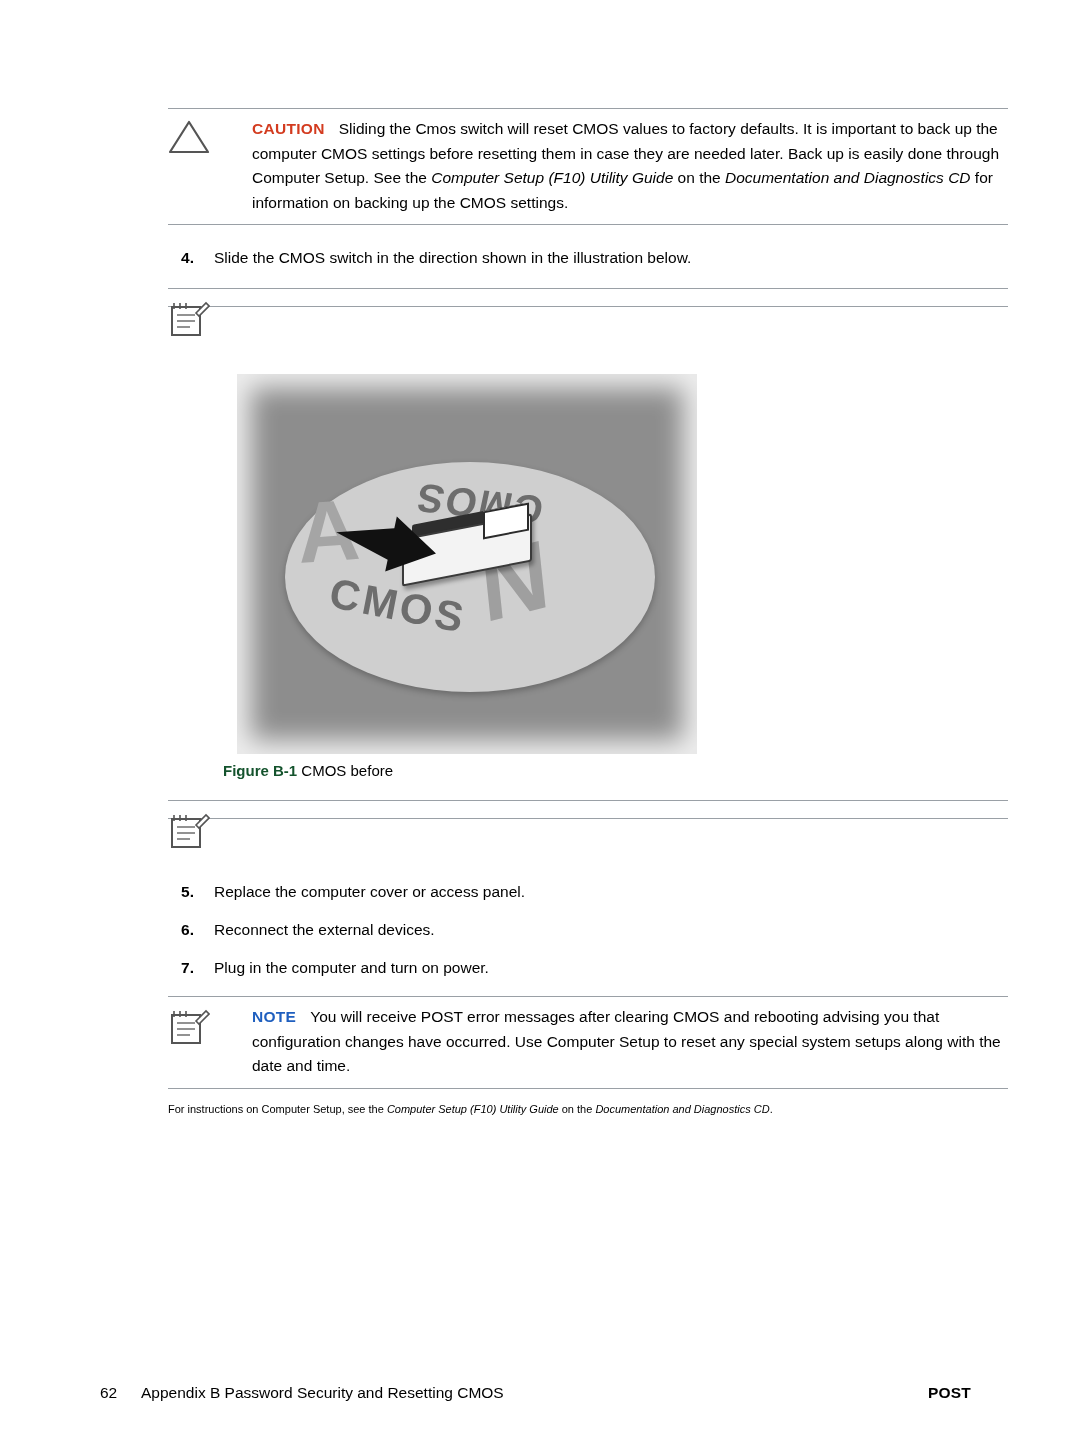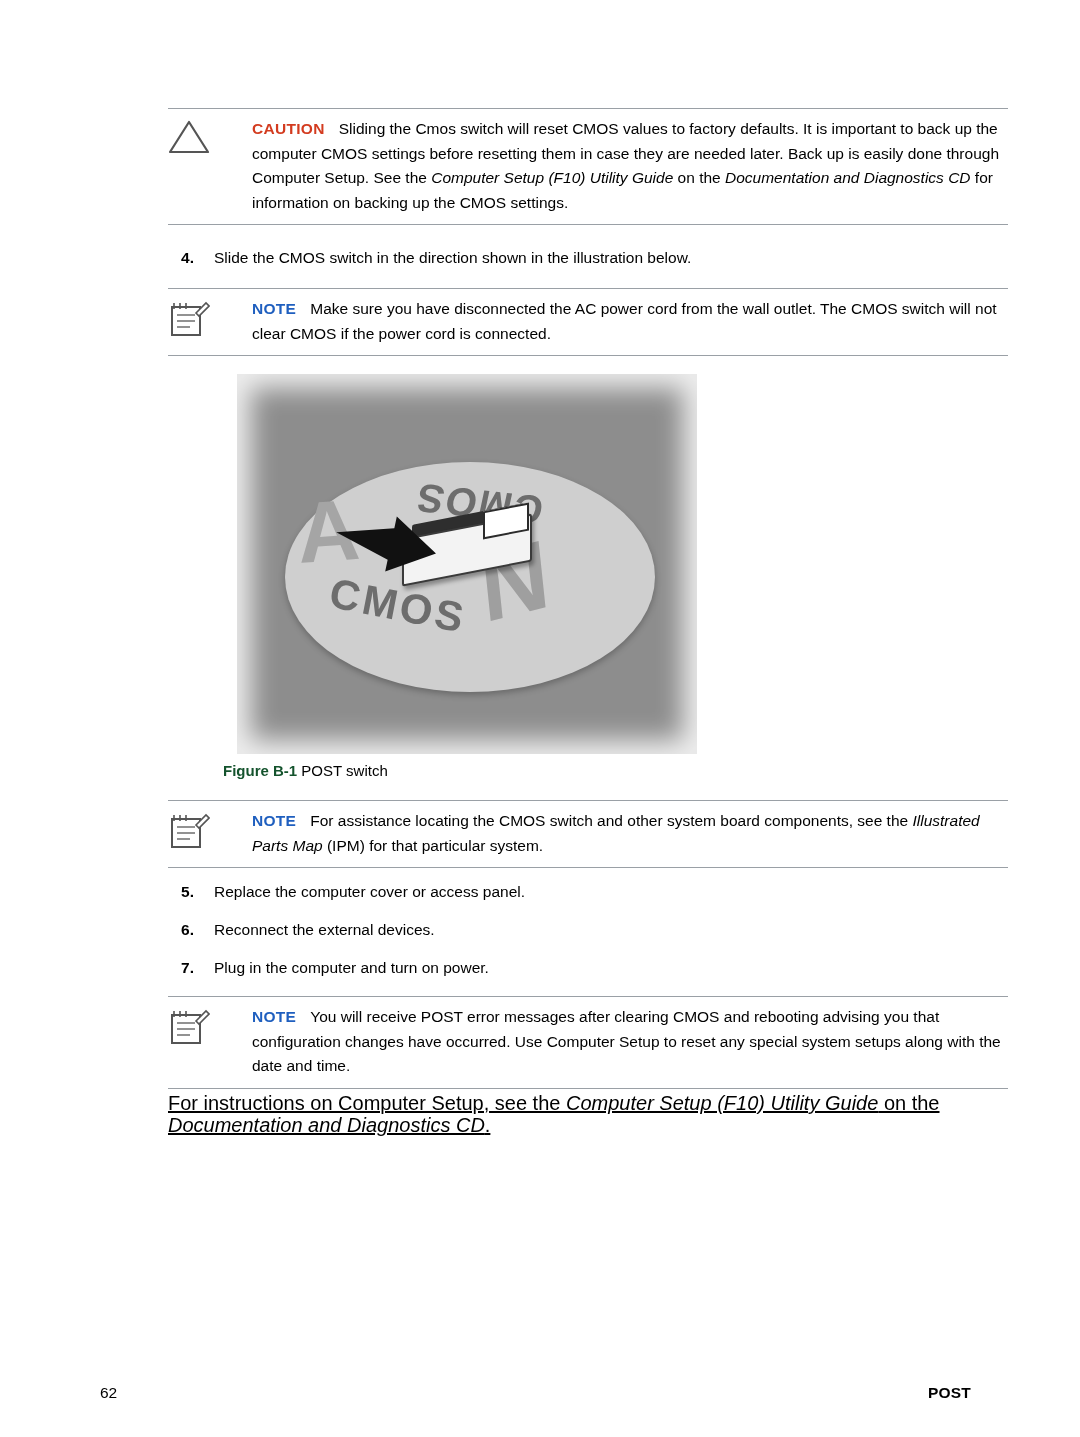--- a/index.html
+++ b/index.html
@@ -219,23 +219,22 @@
     font-weight: bold;
     letter-spacing: 0.2px;
   }
 
   
   .trailing {
     position: absolute;
     left: 152px;
     top: 1092px;
     width: 840px;
-    font-size: 20px;
-    line-height: 22px;
-    text-decoration: underline;
+    font-size: 11px;
+    line-height: 34px;
   }
 </style>
 </head>
 <body>
 
 <div class="page">
 
   <div class="admon" style="left:152px; top:108px; width:840px;">
     <div class="admon-icon">
       <svg width="42" height="36" viewBox="0 0 42 36">
@@ -255,23 +254,20 @@
   <div class="admon" style="left:152px; top:288px; width:840px;">
     <div class="admon-icon">
       <svg width="42" height="40" viewBox="0 0 42 40">
         <rect x="4" y="8" width="28" height="28" fill="#fff" stroke="#555" stroke-width="2"></rect>
         <line x1="9" y1="16" x2="27" y2="16" stroke="#777" stroke-width="1.6"></line>
         <line x1="9" y1="22" x2="27" y2="22" stroke="#777" stroke-width="1.6"></line>
         <line x1="9" y1="28" x2="22" y2="28" stroke="#777" stroke-width="1.6"></line>
         <path d="M28 14 L38 4 L41 7 L31 17 Z" fill="#fff" stroke="#555" stroke-width="1.6"></path>
         <path d="M6 4 L6 10 M12 4 L12 10 M18 4 L18 10" stroke="#555" stroke-width="1.6"></path>
       </svg>
-    </div>
-    <div class="admon-body">
-      <span class="label-note">NOTE</span><span class="gap"></span><span>Make sure you have disconnected the AC power cord from the wall outlet. The CMOS switch will not clear CMOS if the power cord is connected.</span>
     </div>
   </div>
 
   <div class="figure-box">
     <div class="fig-inner">
       <div class="disc"></div>
       <div class="big-a">A</div>
       <div class="big-n">N</div>
       <div class="cmos-top">CMOS</div>
       <div class="cmos-bottom">CMOS</div>
@@ -281,37 +277,34 @@
       <div class="arrow-svg">
         <svg width="120" height="80" viewBox="0 0 120 80">
           <path d="M2 30 L58 14 L58 2 L104 30 L58 58 L58 46 Z" fill="#111" transform="rotate(12 58 30)"></path>
         </svg>
       </div>
       <div class="fig-vign"></div>
     </div>
   </div>
 
   <div class="figure-caption">
-    <b>Figure B-1</b>&nbsp;<span>POST switch</span>
+    <b>Figure B-1</b>&nbsp;<span>CMOS before</span>
   </div>
 
   <div class="admon" style="left:152px; top:800px; width:840px;">
     <div class="admon-icon">
       <svg width="42" height="40" viewBox="0 0 42 40">
         <rect x="4" y="8" width="28" height="28" fill="#fff" stroke="#555" stroke-width="2"></rect>
         <line x1="9" y1="16" x2="27" y2="16" stroke="#777" stroke-width="1.6"></line>
         <line x1="9" y1="22" x2="27" y2="22" stroke="#777" stroke-width="1.6"></line>
         <line x1="9" y1="28" x2="22" y2="28" stroke="#777" stroke-width="1.6"></line>
         <path d="M28 14 L38 4 L41 7 L31 17 Z" fill="#fff" stroke="#555" stroke-width="1.6"></path>
         <path d="M6 4 L6 10 M12 4 L12 10 M18 4 L18 10" stroke="#555" stroke-width="1.6"></path>
       </svg>
     </div>
-    <div class="admon-body">
-      <span class="label-note">NOTE</span><span class="gap"></span><span id="note2-rich"><span>For assistance locating the CMOS switch and other system board components, see the </span><span class="it">Illustrated Parts Map</span><span> (IPM) for that particular system.</span></span>
-    </div>
   </div>
 
   <div class="step" style="left:152px; top:880px; width:840px;">
     <span class="step-num">5.</span>
     <span class="step-text">Replace the computer cover or access panel.</span>
   </div>
   <div class="step" style="left:152px; top:918px; width:840px;">
     <span class="step-num">6.</span>
     <span class="step-text">Reconnect the external devices.</span>
   </div>
@@ -333,16 +326,17 @@
     </div>
     <div class="admon-body">
       <span class="label-note">NOTE</span><span class="gap"></span><span>You will receive POST error messages after clearing CMOS and rebooting advising you that configuration changes have occurred. Use Computer Setup to reset any special system setups along with the date and time.</span>
     </div>
   </div>
 
   <div class="trailing" id="trailing-rich"><span>For instructions on Computer Setup, see the </span><span class="it">Computer Setup (F10) Utility Guide</span><span> on the </span><span class="it">Documentation and Diagnostics CD</span><span>.</span></div>
 
   <div class="footer">
     <span class="footer-pageno">62</span>
+    <span class="footer-title">Appendix B   Password Security and Resetting CMOS</span>
     <span class="footer-right">POST</span>
   </div>
 
 </div>
 
 </body></html>

